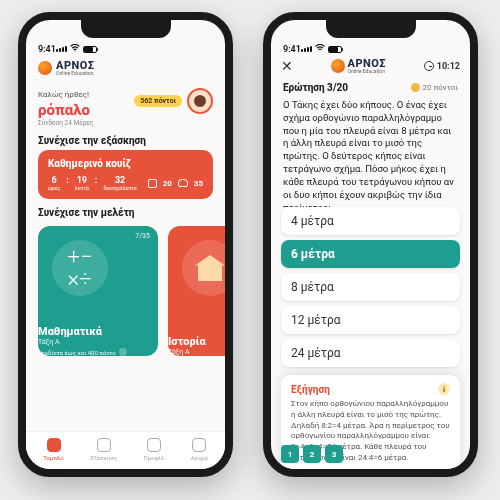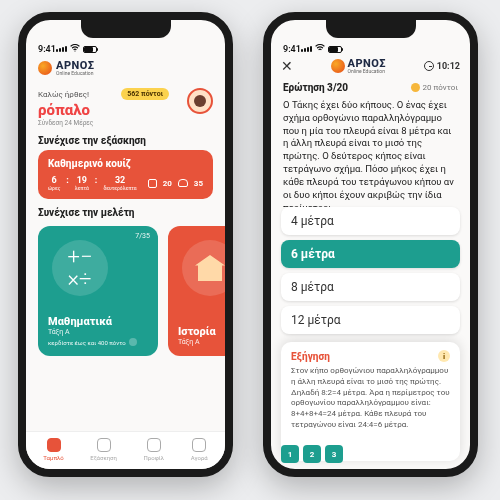--- a/index.html
+++ b/index.html
@@ -36,21 +36,21 @@
   .quizcard .s{font-size:6.5px;opacity:.9;margin-top:1px;}
   .timerow{display:flex;align-items:center;gap:8px;margin-top:6px;}
   .timer{display:flex;gap:6px;font-size:9px;font-weight:700;}
   .timer div{display:flex;flex-direction:column;align-items:center;}
   .timer small{font-size:5px;font-weight:500;opacity:.85;}
   .qstats{margin-left:auto;display:flex;gap:6px;font-size:8px;font-weight:700;align-items:center;}
   .qstats .ic{width:9px;height:9px;border:1.2px solid #fff;border-radius:2px;}
   .qstats .ppl{width:10px;height:8px;border:1.2px solid #fff;border-radius:4px 4px 2px 2px;}
 
   .cardsrow{display:flex;gap:10px;padding:4px 0 4px 12px;overflow:hidden;}
-  .subjcard{min-width:120px;height:130px;border-radius:12px;padding:10px;color:#fff;position:relative;display:flex;flex-direction:column;justify-content:flex-end;}
+  .subjcard{min-width:120px;height:130px;border-radius:12px;color:#fff;position:relative;display:flex;flex-direction:column;justify-content:flex-end;}
   .sc-math{background:#1d9e8f;}
   .sc-hist{background:#e7533a;}
   .sc-top{position:absolute;top:6px;right:8px;font-size:7px;color:rgba(255,255,255,.9);}
   .sc-ic{position:absolute;top:14px;left:14px;width:56px;height:56px;border-radius:50%;background:rgba(255,255,255,.15);display:flex;align-items:center;justify-content:center;}
   .mathglyph{font-size:22px;line-height:1;color:#fff;font-weight:300;}
   .histglyph{width:30px;height:26px;background:#ffd9a8;clip-path:polygon(10% 100%,10% 40%,0 40%,50% 0,100% 40%,90% 40%,90% 100%);}
   .subjcard .n{font-size:11px;font-weight:800;}
   .subjcard .g{font-size:7px;opacity:.9;}
   .subjcard .p{font-size:6px;opacity:.9;margin-top:2px;display:flex;align-items:center;gap:3px;}
   .lock{width:8px;height:8px;border-radius:50%;background:rgba(255,255,255,.3);display:inline-block;}
@@ -118,21 +118,21 @@
       <div class="brandsub">Online Education</div>
     </div>
   </div>
 
   <div class="greet">
     <div class="greetrow">
       <div>
         <small>Καλώς ήρθες!</small>
         <h1>ρόπαλο</h1>
       </div>
-      <div style="display:flex;align-items:flex-start;gap:18px;">
+      <div style="display:flex;align-items:center;gap:5px;">
         <span class="points">562 πόντοι</span>
         <div class="avatar">
               <div></div>
             </div>
       </div>
     </div>
   </div>
   <div class="streak">Σύνδεση 24 Μέρες</div>
 
   <div class="sect">Συνέχισε την εξάσκηση</div>
@@ -250,20 +250,21 @@
         </div>
   </div>
 
   <div class="qtext">Ο Τάκης έχει δύο κήπους. Ο ένας έχει σχήμα ορθογώνιο παραλληλόγραμμο που η μία του πλευρά είναι 8 μέτρα και η άλλη πλευρά είναι το μισό της πρώτης. Ο δεύτερος κήπος είναι τετράγωνο σχήμα. Πόσο μήκος έχει η κάθε πλευρά του τετράγωνου κήπου αν οι δυο κήποι έχουν ακριβώς την ίδια περίμετρο;</div>
 
   <div class="answers">
     <div class="ans">4 μέτρα</div>
     <div class="ans sel">6 μέτρα</div>
     <div class="ans">8 μέτρα</div>
     <div class="ans">12 μέτρα</div>
+    <div class="ans">24 μέτρα</div>
   </div>
 
   <div class="explain">
     <div class="et">
       <span>Εξήγηση</span>
       <span class="info">i</span>
     </div>
     <p>Στον κήπο ορθογώνιου παραλληλόγραμμου η άλλη πλευρά είναι το μισό της πρώτης. Δηλαδή 8:2=4 μέτρα. Άρα η περίμετρος του ορθογωνίου παραλληλόγραμμου είναι: 8+4+8+4=24 μέτρα. Κάθε πλευρά του τετραγώνου είναι 24:4=6 μέτρα.</p>
   </div>
 

